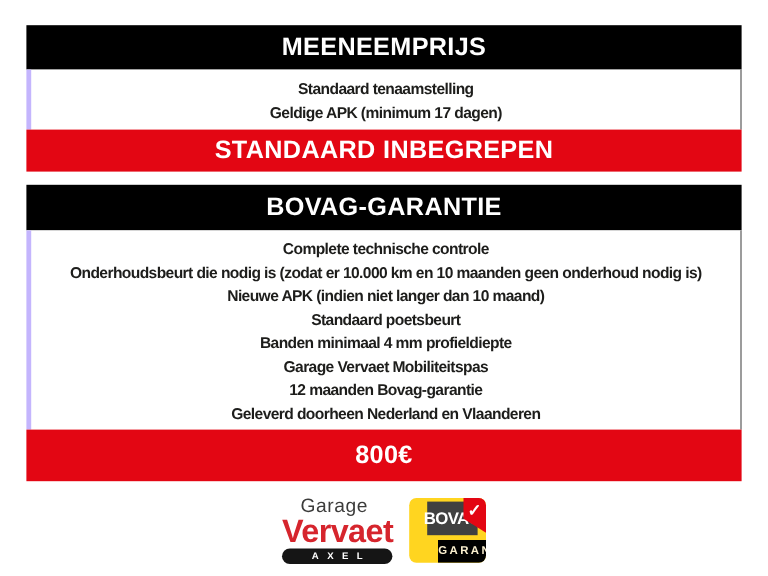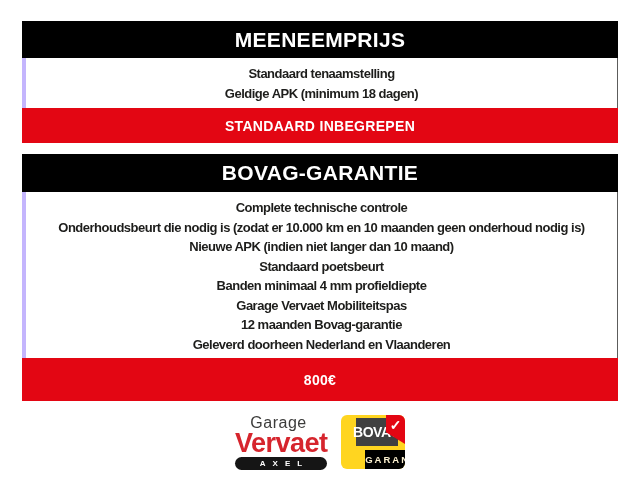--- a/index.html
+++ b/index.html
@@ -35,21 +35,21 @@
     line-height: 19.5px;
   }
   .white-box .line { white-space: nowrap; }
   .wb1 { height: 50px; padding-top: 6px; }
   .wb2 { height: 166px; padding-top: 6px; }
   .bar-red {
     background: #e30613;
     color: #ffffff;
     display: flex; align-items: center; justify-content: center;
     font-weight: bold;
-    font-size: 14px;
+    font-size: 21px;
     letter-spacing: 0.3px;
   }
   .red1 { height: 35px; }
   .red2 { height: 43px; }
   .gap { height: 11px; }
 
   
   .logos {
     margin-top: 13px;
     display: flex;
@@ -131,21 +131,21 @@
 <body>
 
 <div class="card">
 
   <div class="bar-black hdr1">
     <span>MEENEEMPRIJS</span>
   </div>
 
   <div class="white-box wb1">
     <div class="line">Standaard tenaamstelling</div>
-    <div class="line">Geldige APK (minimum 18 dagen)</div>
+    <div class="line">Geldige APK (minimum 17 dagen)</div>
   </div>
 
   <div class="bar-red red1">
     <span>STANDAARD INBEGREPEN</span>
   </div>
 
   <div class="gap"></div>
 
   <div class="bar-black hdr2">
     <span>BOVAG-GARANTIE</span>

